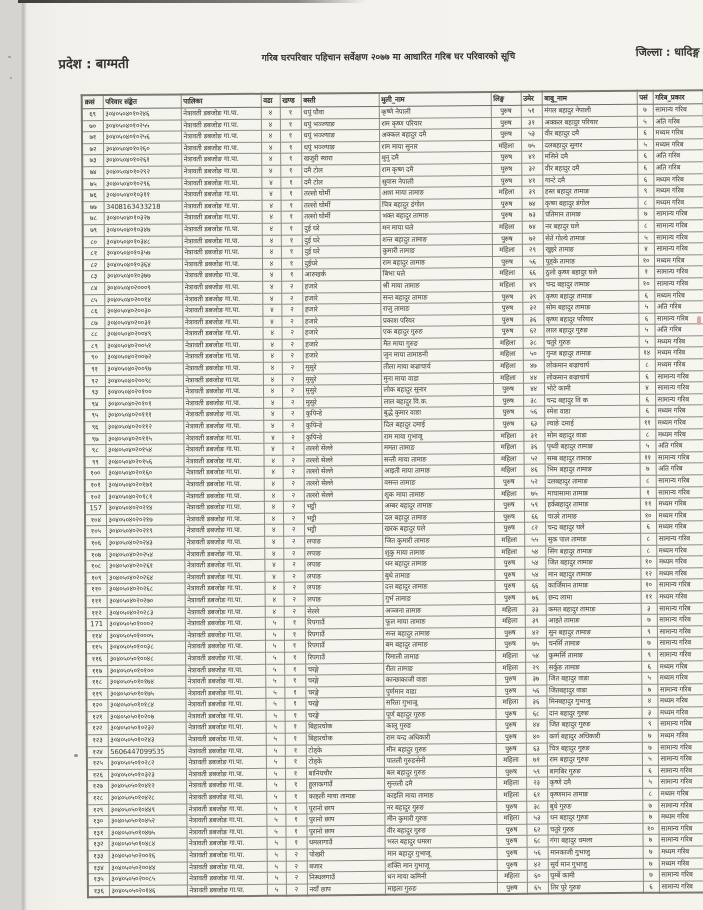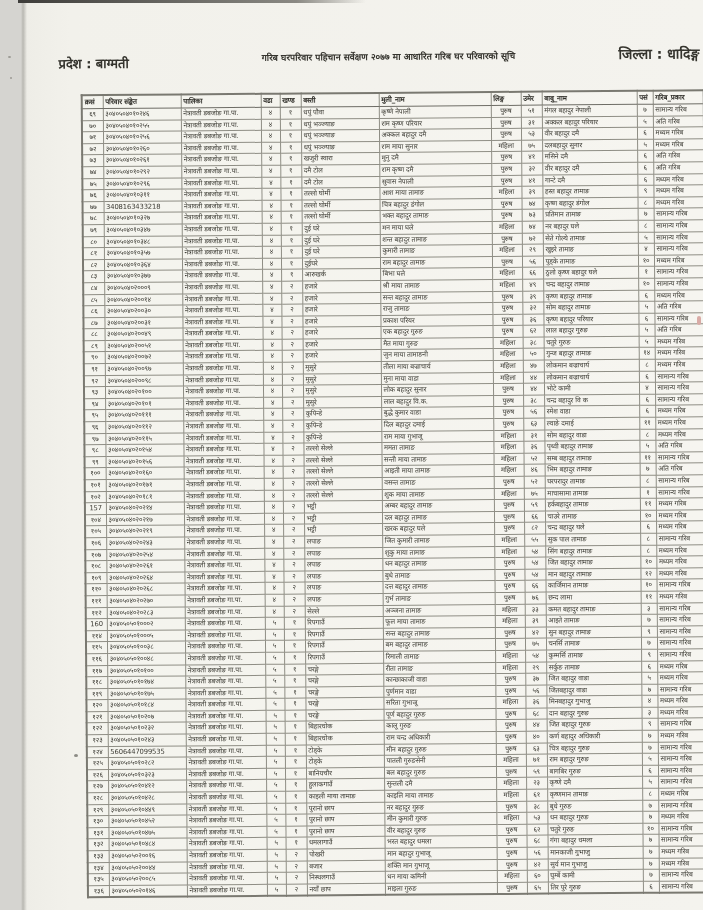--- a/index.html
+++ b/index.html
@@ -16,21 +16,21 @@
     position:absolute;left:18px;top:0;width:348px;height:3px;
     background:linear-gradient(90deg,#3e3d3a,#8a8983 80%,rgba(138,137,131,0));
   }
   .paper{
     position:absolute;left:28px;top:6px;width:675px;height:904px;
     transform:rotate(-0.45deg);transform-origin:50% 0;
     color:#35342e;
   }
   .province{position:absolute;left:30px;top:46px;font-size:13px;font-weight:bold;}
   .title{position:absolute;left:150px;top:44px;width:420px;text-align:center;font-size:9px;font-weight:bold;}
-  .district{position:absolute;right:4px;top:40px;font-size:14px;font-weight:bold;}
+  .district{position:absolute;right:4px;top:40px;font-size:11px;font-weight:bold;}
   table.hh{
     position:absolute;left:52px;top:86px;width:622px;
     border-collapse:collapse;table-layout:fixed;
     background:rgba(250,249,244,0.35);
   }
   table.hh th,table.hh td{
     border:1px solid #8f8e85;
     font-size:6.8px;line-height:10.6px;height:10.6px;
     padding:0 2px;white-space:nowrap;overflow:hidden;
     letter-spacing:-0.15px;color:#3b3a33;
@@ -547,21 +547,21 @@
           <tr>
             <td>१०१</td>
             <td>३०४०५०४०२०१७१</td>
             <td>नेत्रावती डबजोङ गा.पा.</td>
             <td>४</td>
             <td>२</td>
             <td>तल्लो सेल्ले</td>
             <td>वसन्त तामाङ</td>
             <td>पुरुष</td>
             <td>५२</td>
-            <td>घरपरादुर तामाङ</td>
+            <td>दलबहादुर तामाङ</td>
             <td>८</td>
             <td>सामान्य गरिब</td>
           </tr>
           <tr>
             <td>१०२</td>
             <td>३०४०५०४०२०१८१</td>
             <td>नेत्रावती डबजोङ गा.पा.</td>
             <td>४</td>
             <td>२</td>
             <td>तल्लो सेल्ले</td>
@@ -706,21 +706,21 @@
             <td>२</td>
             <td>सेल्ले</td>
             <td>अञ्जना तामाङ</td>
             <td>महिला</td>
             <td>३३</td>
             <td>कमत बहादुर तामाङ</td>
             <td>३</td>
             <td>सामान्य गरिब</td>
           </tr>
           <tr>
-            <td>160</td>
+            <td>171</td>
             <td>३०४०५०५०१०००२</td>
             <td>नेत्रावती डबजोङ गा.पा.</td>
             <td>५</td>
             <td>१</td>
             <td>रिपगाउँ</td>
             <td>फूल माया तामाङ</td>
             <td>महिला</td>
             <td>३९</td>
             <td>आइते तामाङ</td>
             <td>७</td>

